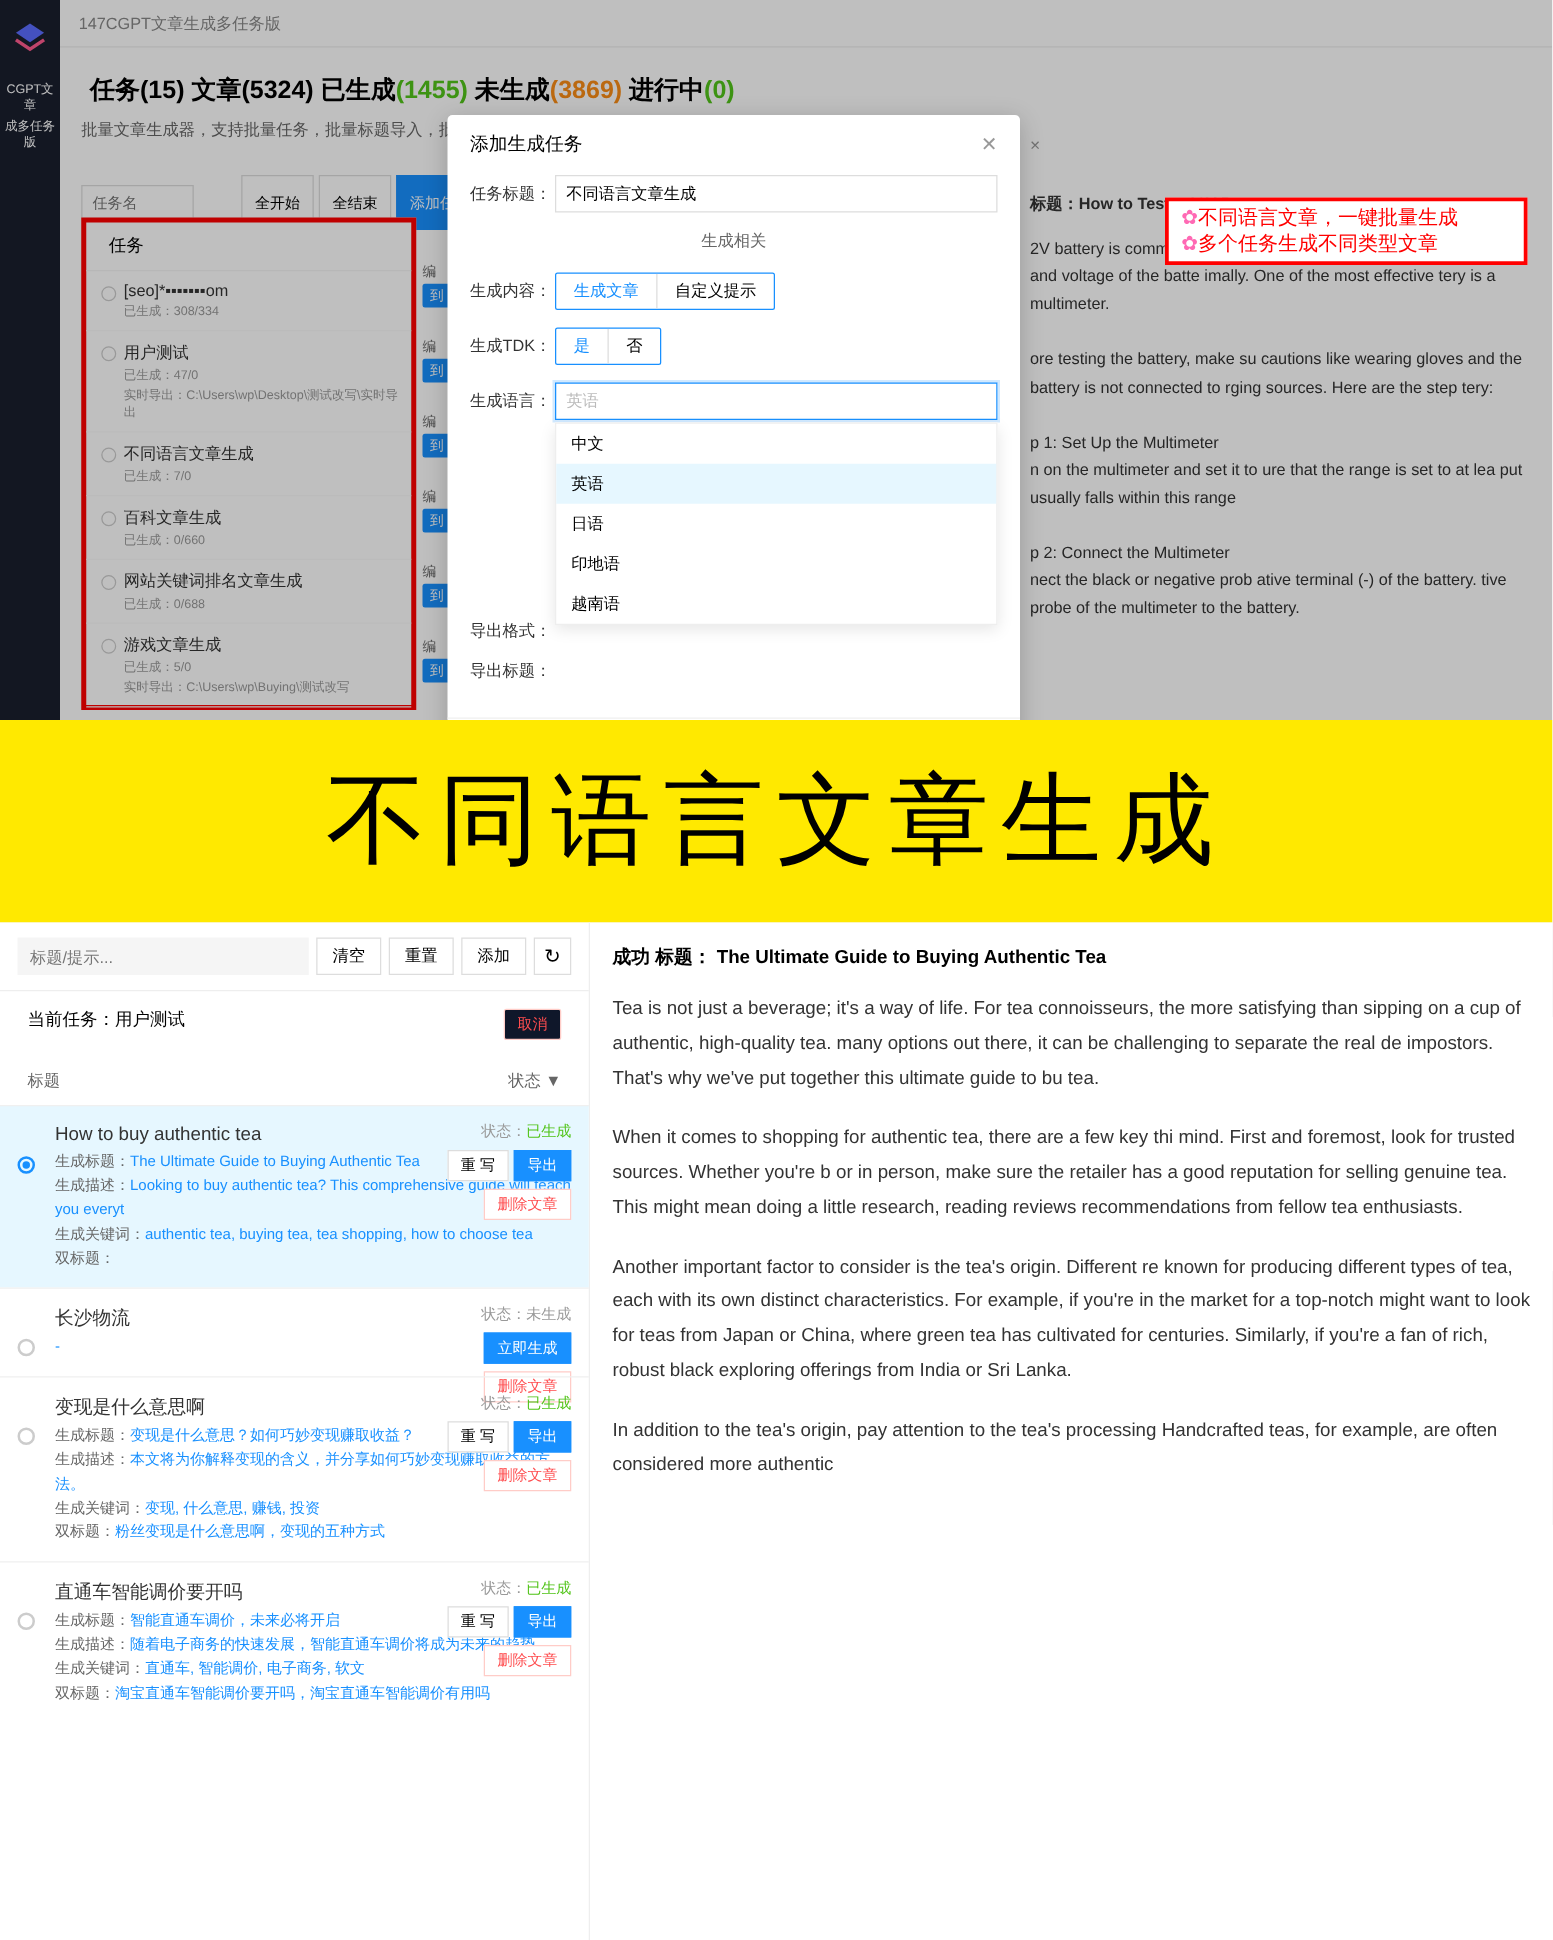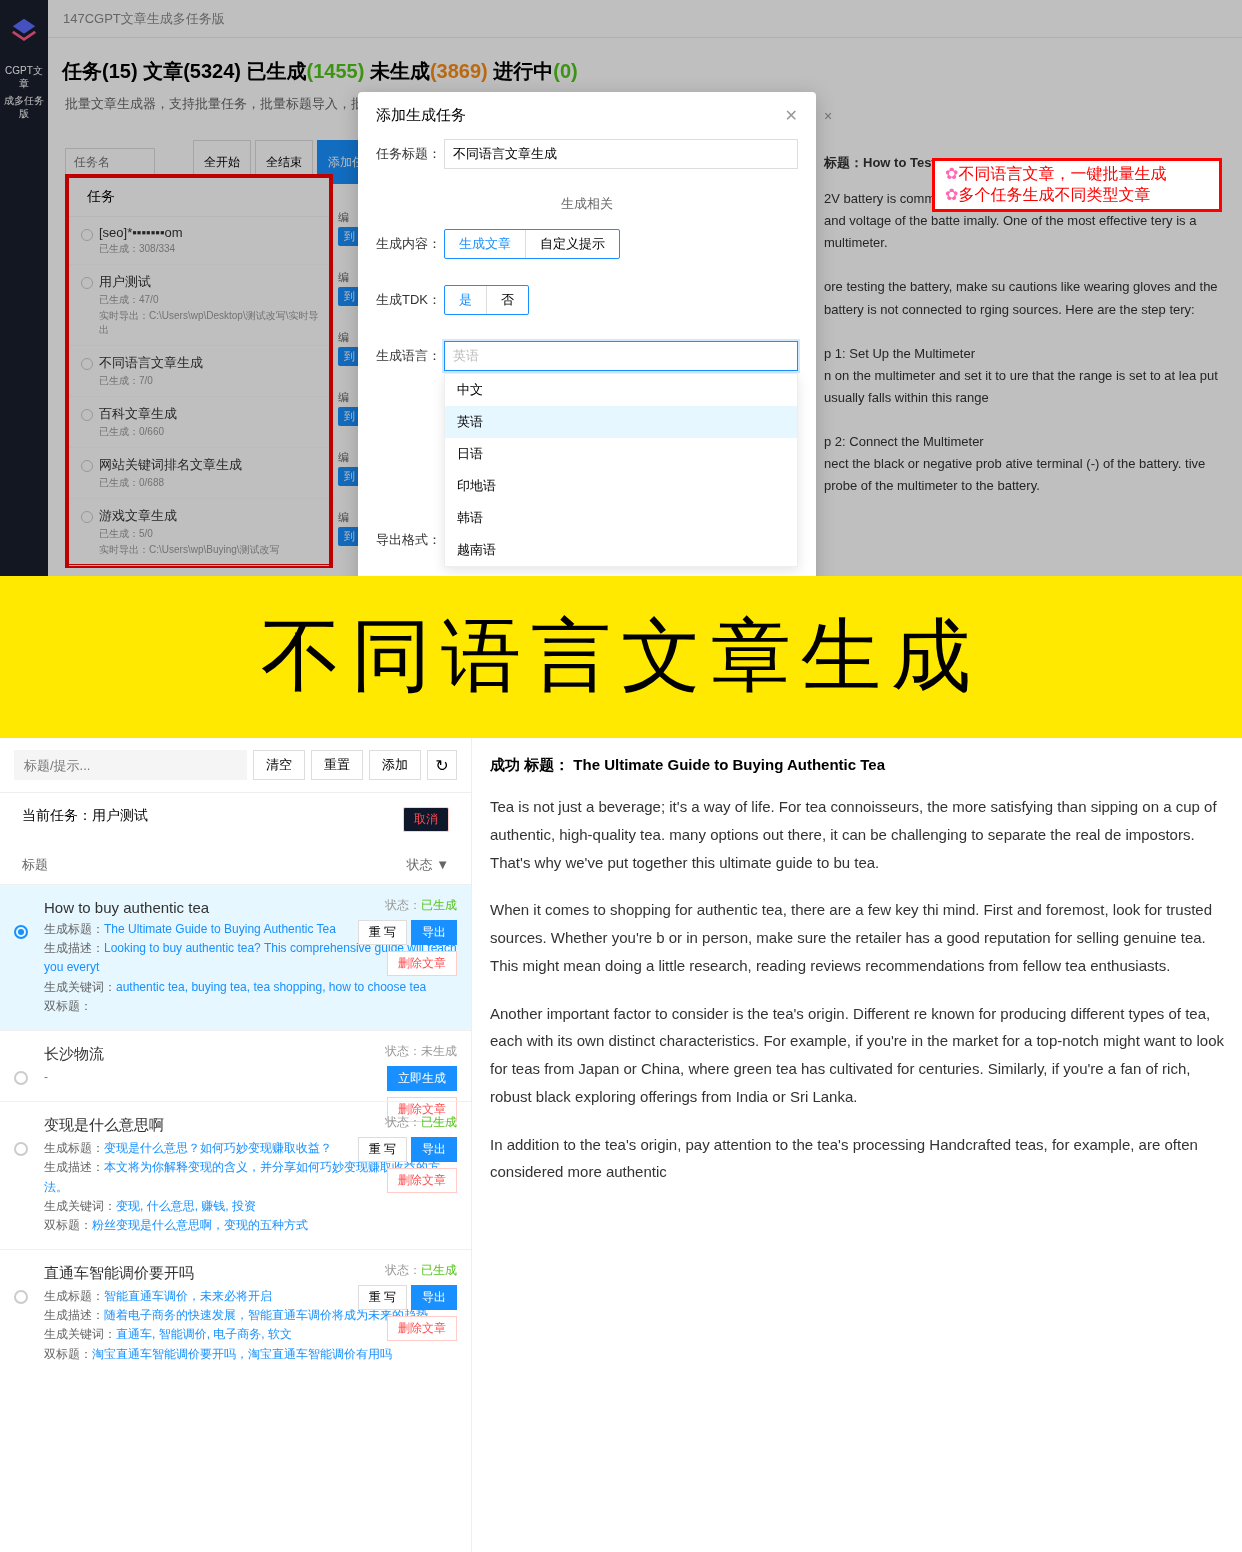--- a/index.html
+++ b/index.html
@@ -8,21 +8,21 @@
     
     .top-section { height: 576px; position: relative; background: #fff; overflow: hidden; }
     .dim-overlay { position: absolute; inset: 0; background: rgba(0,0,0,0.25); z-index: 5; }
     
     .sidebar-left { position: absolute; left: 0; top: 0; width: 48px; height: 748px; background: #1a1f2e; color: #fff; font-size: 11px; padding-top: 10px; text-align: center; z-index: 2; }
     .sidebar-logo { width: 30px; height: 30px; margin: 5px auto 15px; }
     .sidebar-text { writing-mode: horizontal-tb; font-size: 10px; line-height: 1.3; padding: 2px; }
     
     .breadcrumb-bar { position: absolute; left: 48px; top: 0; right: 0; height: 38px; border-bottom: 1px solid #eee; padding: 10px 15px; color: #888; font-size: 13px; }
     
-    .header-stats { position: absolute; left: 62px; top: 58px; font-size: 20px; font-weight: 600; }
+    .header-stats { position: absolute; left: 72px; top: 58px; font-size: 20px; font-weight: 600; }
     .stat-green { color: #52c41a; }
     .stat-orange { color: #fa8c16; }
     .header-sub { position: absolute; left: 65px; top: 95px; font-size: 13px; color: #666; }
     
     .toolbar { position: absolute; left: 65px; top: 140px; display: flex; gap: 4px; align-items: center; }
     .input-task { width: 90px; height: 28px; border: 1px solid #ddd; padding: 0 8px; font-size: 12px; }
     .btn-sm { height: 44px; padding: 0 10px; font-size: 12px; border: 1px solid #ddd; background: #fff; cursor: pointer; }
     .btn-sm.primary { background: #1890ff; border-color: #1890ff; color: #fff; }
     .btn-sm.danger { background: #ff4d4f; border-color: #ff4d4f; color: #fff; }
     
@@ -40,21 +40,21 @@
     .mid-btn { display:inline-block; background: #1890ff; color:#fff; padding: 2px 6px; font-size: 11px; margin-top: 2px; border-radius:2px;}
     
     .preview-panel { position: absolute; left: 812px; top: 140px; right: 0; height: 430px; padding: 12px; background: #fff; font-size: 13px; line-height: 1.7; color: #333; overflow: hidden; }
     .preview-title-label { font-weight: 600; }
     
     
     .modal { position: absolute; left: 358px; top: 92px; width: 458px; background: #fff; border-radius: 4px; box-shadow: 0 4px 20px rgba(0,0,0,0.2); z-index: 20; }
     .modal-header { padding: 14px 18px; display: flex; justify-content: space-between; font-size: 15px; }
     .modal-close { color: #999; font-size: 16px; cursor: pointer; }
     .modal-body { padding: 0 18px 14px; }
-    .form-row { display: flex; align-items: center; margin-bottom: 26px; font-size: 13px; }
+    .form-row { display: flex; align-items: center; margin-bottom: 14px; font-size: 13px; }
     .form-label { width: 68px; color: #333; }
     .form-input { flex: 1; height: 30px; border: 1px solid #ddd; padding: 0 8px; font-size: 13px; }
     .section-title { text-align: center; color: #666; font-size: 13px; margin: 10px 0 16px; }
     .radio-group { display: flex; border: 1px solid #1890ff; border-radius: 2px; overflow: hidden; }
     .radio-opt { padding: 5px 14px; font-size: 13px; cursor: pointer; }
     .radio-opt.active { color: #1890ff; }
     .radio-opt:not(:last-child) { border-right: 1px solid #ddd; }
     
     .callout-box { position: absolute; right: 20px; top: 158px; width: 290px; height: 54px; border: 3px solid #ff0000; background: #fff; display: flex; flex-direction: column; justify-content: center; padding: 4px 10px; z-index: 25; }
     .callout-line { color: #ff0000; font-size: 16px; font-weight: 500; }
@@ -229,21 +229,20 @@
       </div>
       <div class="form-row">
         <span class="form-label">生成语言：</span>
         <div class="select-wrap">
           <div class="select-display">英语</div>
           <div class="dropdown" id="lang-dropdown">
               <div class="dropdown-opt">中文</div>
               <div class="dropdown-opt selected">英语</div>
               <div class="dropdown-opt">日语</div>
               <div class="dropdown-opt">印地语</div>
-              <div class="dropdown-opt">韩语</div>
               <div class="dropdown-opt">越南语</div>
             </div>
         </div>
       </div>
       <div class="form-row" style="margin-top:160px">
         <span class="form-label">导出格式：</span>
       </div>
       <div class="form-row">
         <span class="form-label">导出标题：</span>
       </div>

